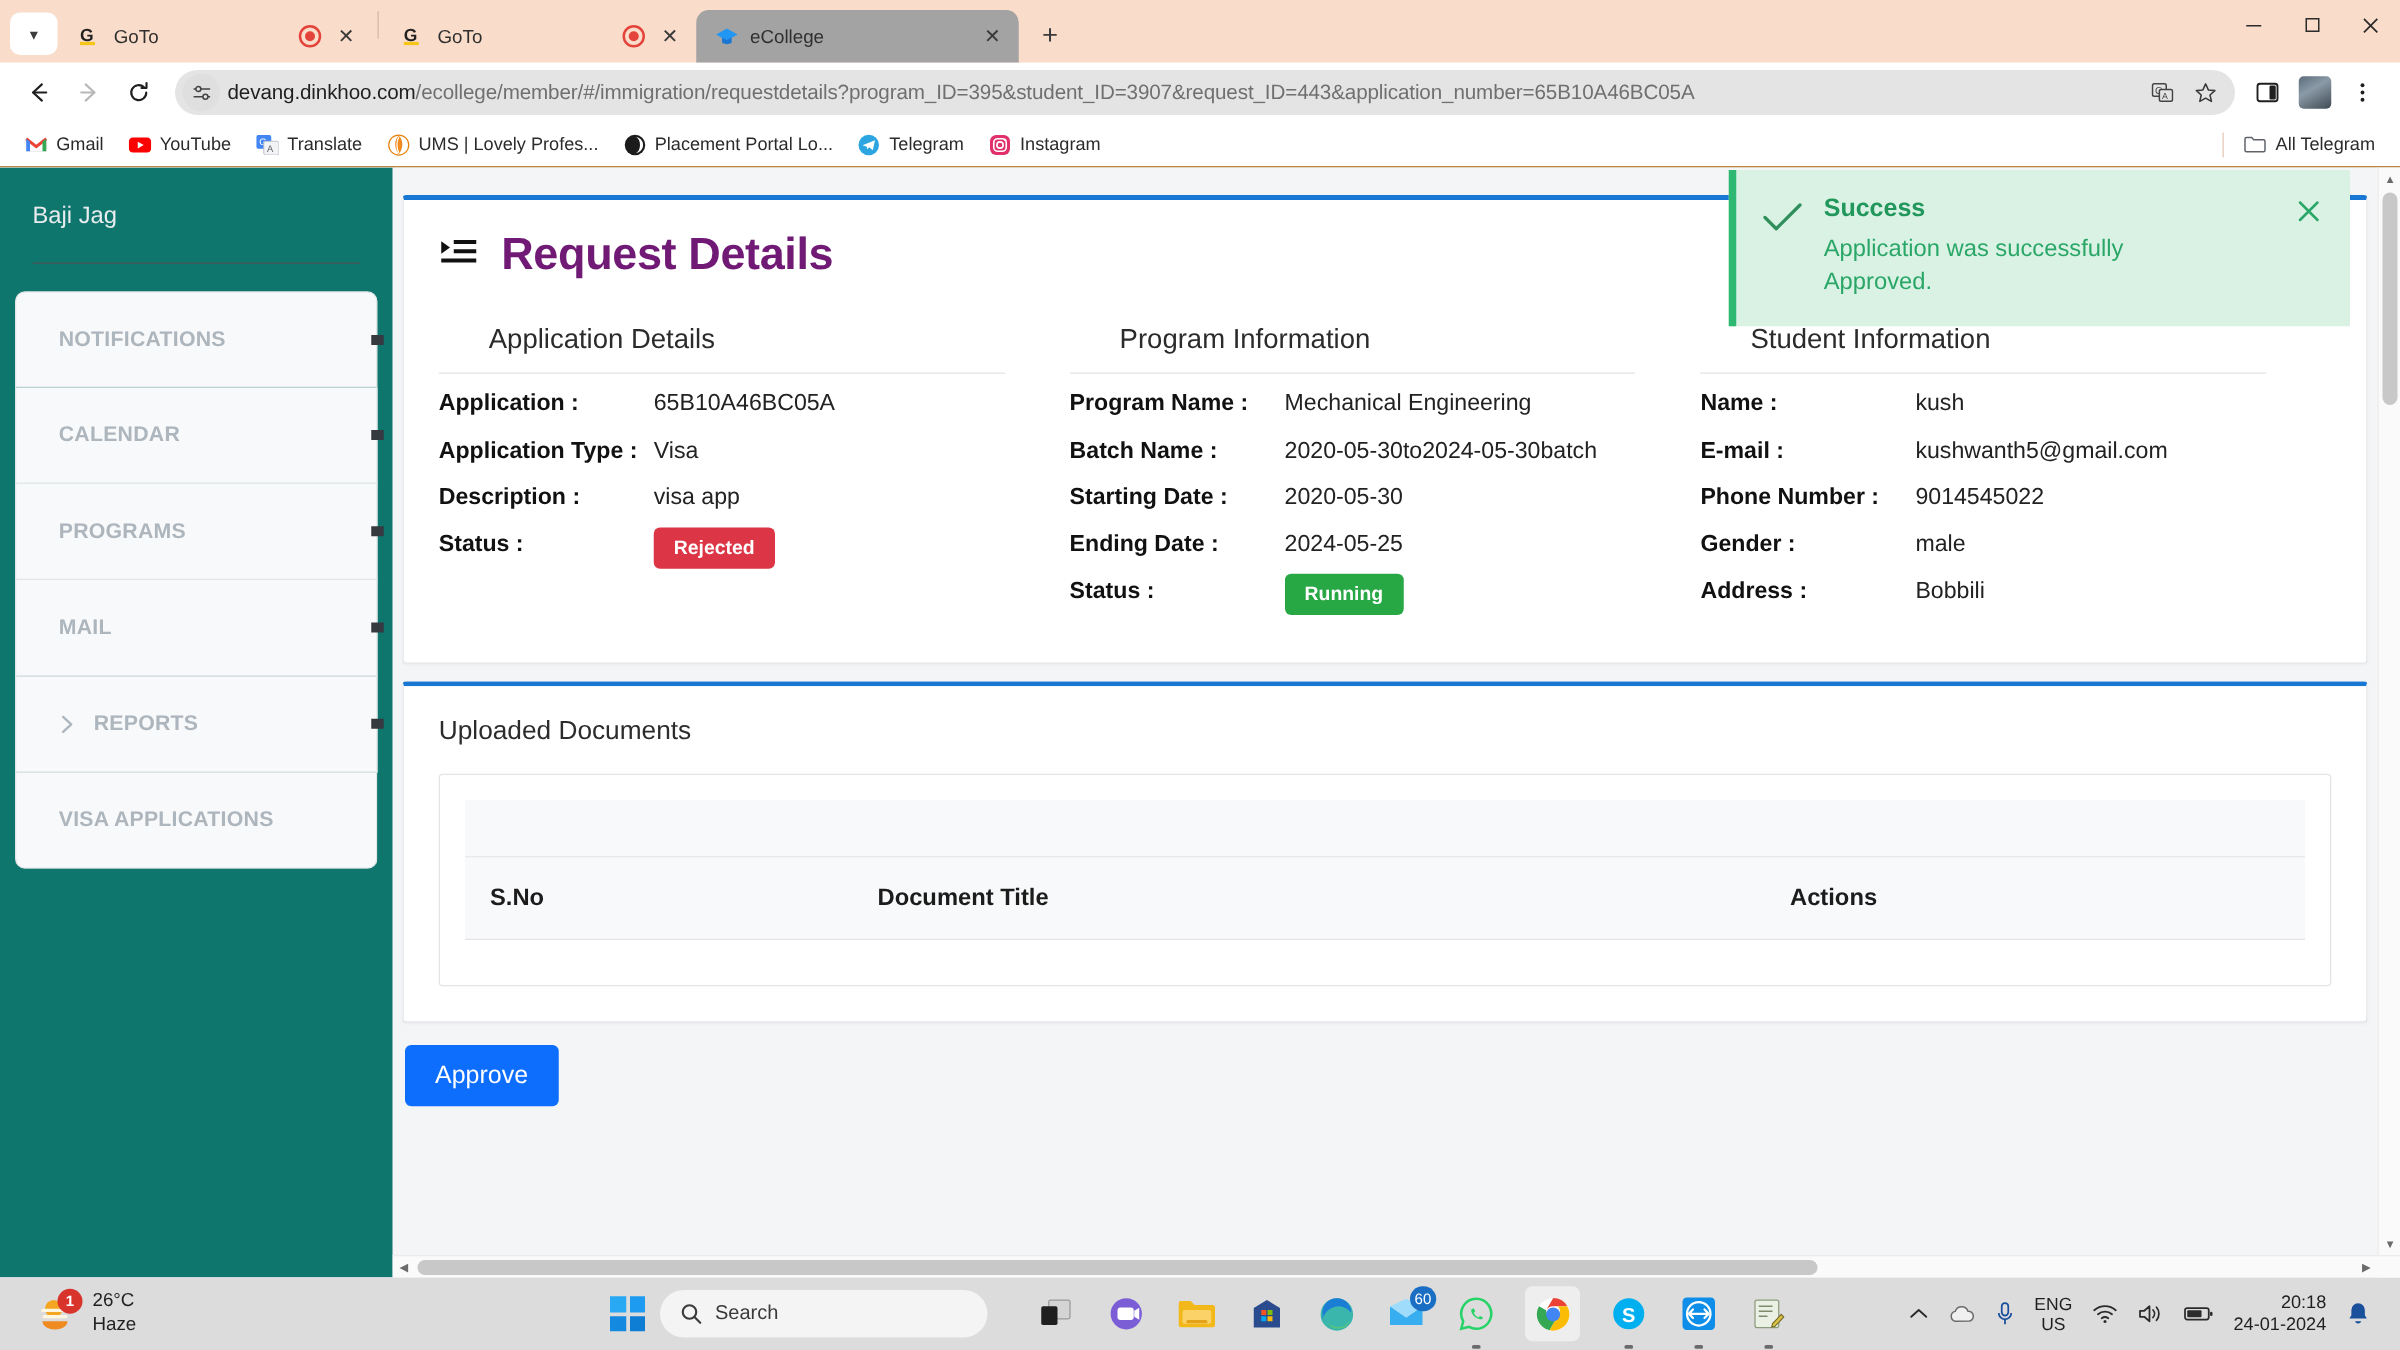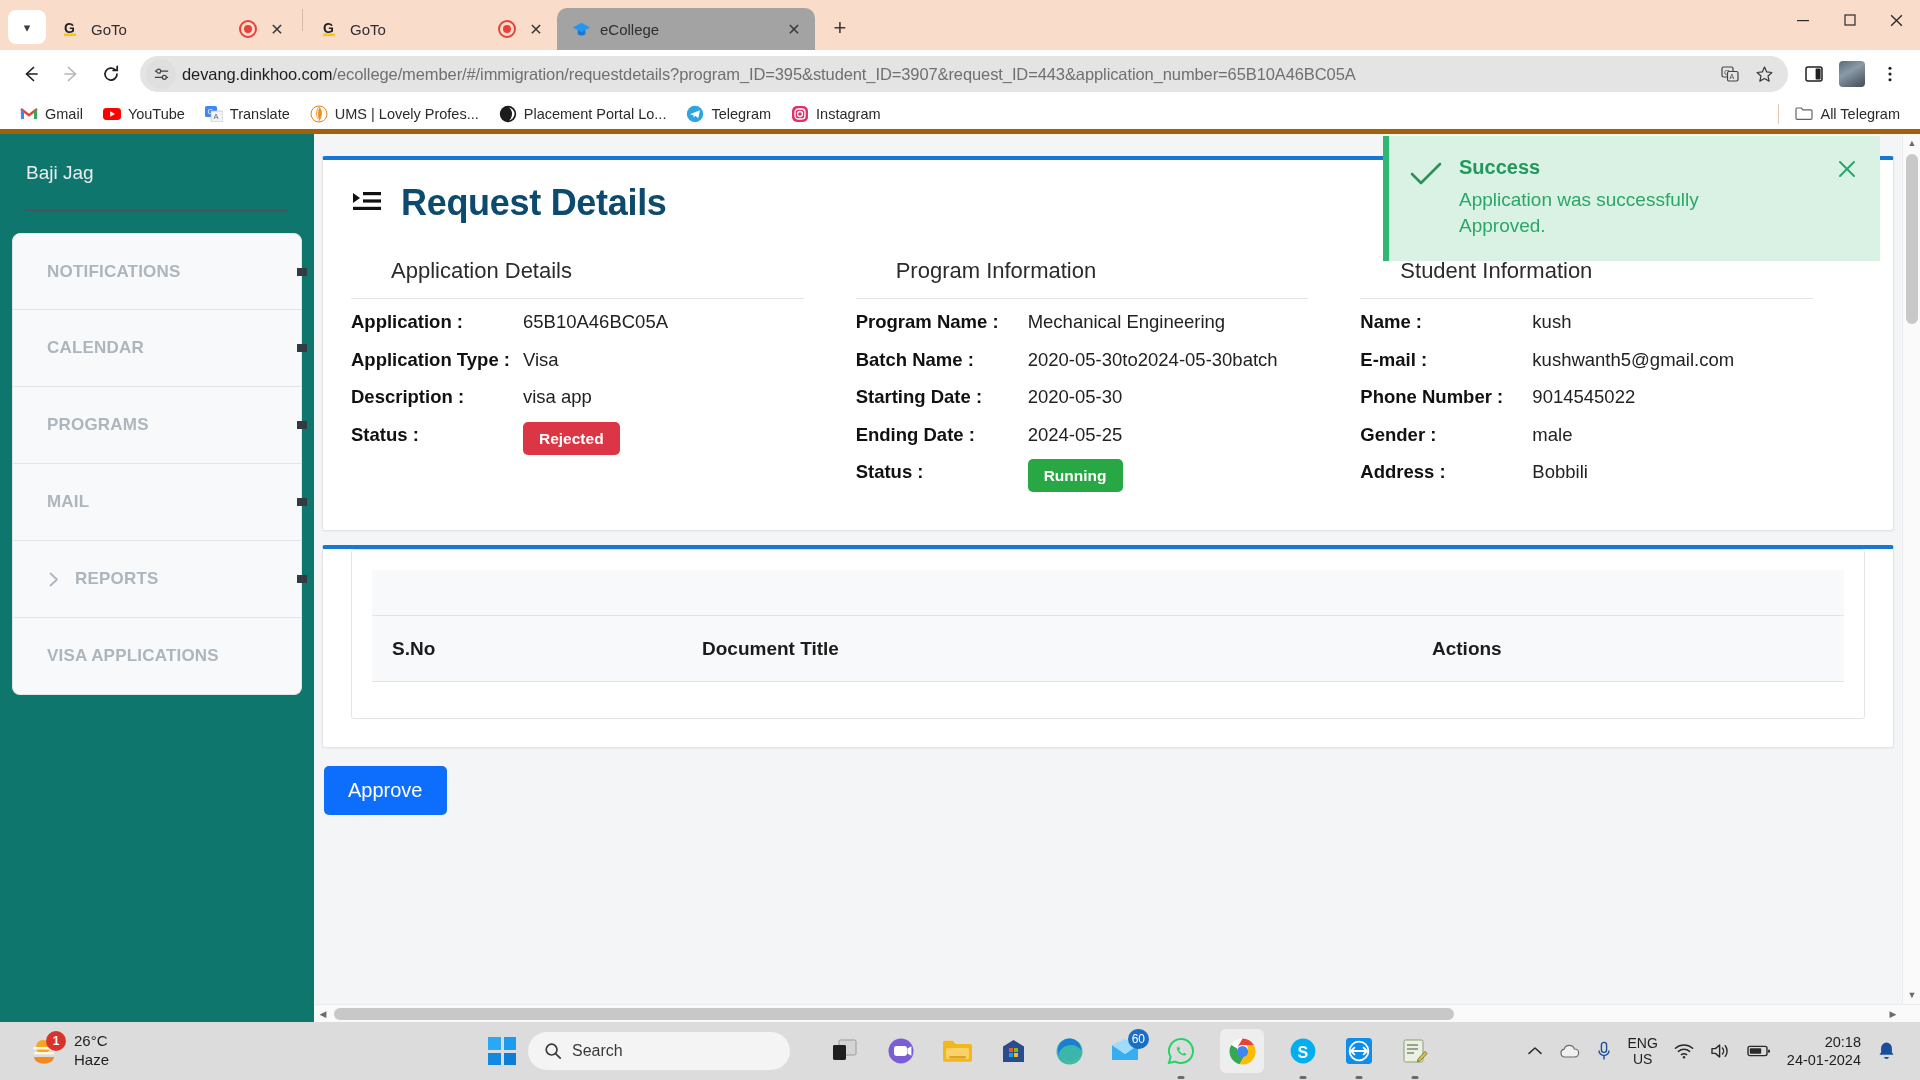--- a/index.html
+++ b/index.html
@@ -50,21 +50,21 @@
   }
   .omni-icon { width: 30px; height: 30px; border-radius:50%; background:#dfdfe0; display:flex; align-items:center; justify-content:center; flex:0 0 30px; margin-right:6px; }
   .omni-url { font-size: 16.5px; color: #1f1f1f; white-space: nowrap; overflow: hidden; text-overflow: ellipsis; flex:1 1 auto; letter-spacing: -0.1px;}
   .omni-url .dim { color: #707070; }
   .omni-right { display:flex; align-items:center; gap:2px; flex:0 0 auto; }
   .omni-btn { width: 32px; height: 32px; display:flex; align-items:center; justify-content:center; color:#3a3a3a; }
   .tb-right { display:flex; align-items:center; gap:2px; margin-left: 6px; }
   .tb-btn { width: 36px; height: 36px; display:flex; align-items:center; justify-content:center; color:#1f1f1f; }
   .avatar-img { width:26px; height:26px; border-radius:4px; background:linear-gradient(150deg,#5d6b7a 0%,#8a9aa6 40%,#3f4a55 100%); }
 
-  .bookmarks { height: 36px; background:#fff; display:flex; align-items:center; padding: 0 12px; gap: 4px; border-bottom: 5px solid #a16207; }
+  .bookmarks { height: 36px; background:#fff; display:flex; align-items:center; padding: 0 12px; gap: 4px; border-bottom: 1px solid #a16207; }
   .bm { display:flex; align-items:center; gap:7px; padding: 4px 8px; border-radius: 6px; font-size: 14.5px; color:#2b2b2b; white-space:nowrap; }
   .bm-ico { width:18px; height:18px; flex:0 0 18px; display:flex; align-items:center; justify-content:center; }
   .bm-right { margin-left:auto; display:flex; align-items:center; gap:8px; }
   .bm-divider { width:1px; height:20px; background:#e6c8b6; }
 
   
   .viewport { flex: 1 1 auto; display: flex; position: relative; background: #f4f5f7; overflow: hidden; }
 
   
   .sidebar { width: 314px; flex: 0 0 314px; background: #0f766e; position: relative; }
@@ -85,21 +85,21 @@
 
   
   .content { flex: 1 1 auto; position: relative; overflow: hidden; }
   .content-inner { padding: 22px 26px 0 8px; }
 
   .card {
     background:#fff; border: 1px solid #e2e4e8; border-top: 4px solid #1877d2;
     border-radius: 3px; box-shadow: 0 1px 2px rgba(0,0,0,.04);
   }
   .card-top { padding: 22px 28px 26px 28px; }
-  .page-title { display:flex; align-items:center; gap: 16px; font-size: 36px; font-weight: 700; color:#0c4a6e; letter-spacing:-0.3px; }
+  .page-title { display:flex; align-items:center; gap: 16px; font-size: 36px; font-weight: 700; color:#701a75; letter-spacing:-0.3px; }
   .title-icon { width: 34px; height: 30px; flex:0 0 34px; display:flex; align-items:center; }
 
   .cols { display:flex; gap: 0; margin-top: 34px; }
   .col { flex: 1 1 0; padding-right: 52px; }
   .col-h { font-size: 22px; color:#2b2b2b; font-weight: 400; padding-left: 40px; }
   .col-rule { height:1px; background:#e4e4e4; margin: 14px 0 10px 0; }
   .kv { display:flex; margin-bottom: 12px; align-items:flex-start; }
   .k { flex: 0 0 172px; font-weight: 700; font-size: 18.5px; color:#111; line-height: 1.38; }
   .v { flex: 1 1 auto; font-size: 18.5px; color:#222; line-height: 1.38; word-break: break-word; }
   .badge { display:inline-block; padding: 6px 16px; border-radius: 5px; color:#fff; font-weight:700; font-size:15.5px; }
@@ -518,20 +518,21 @@
                   <div class="k">Address :</div>
                   <div class="v">Bobbili</div>
                 </div>
               </div>
 
             </div>
           </div>
         </section>
 
         <section class="card docs-card">
+          <div class="docs-title">Uploaded Documents</div>
           <div class="docs-body">
             <div class="docs-table-wrap">
               <div class="docs-filterrow"></div>
               <div class="docs-head">
                 <div class="th sno">S.No</div>
                 <div class="th title">Document Title</div>
                 <div class="th actions">Actions</div>
               </div>
               <div class="docs-pad"></div>
             </div>

